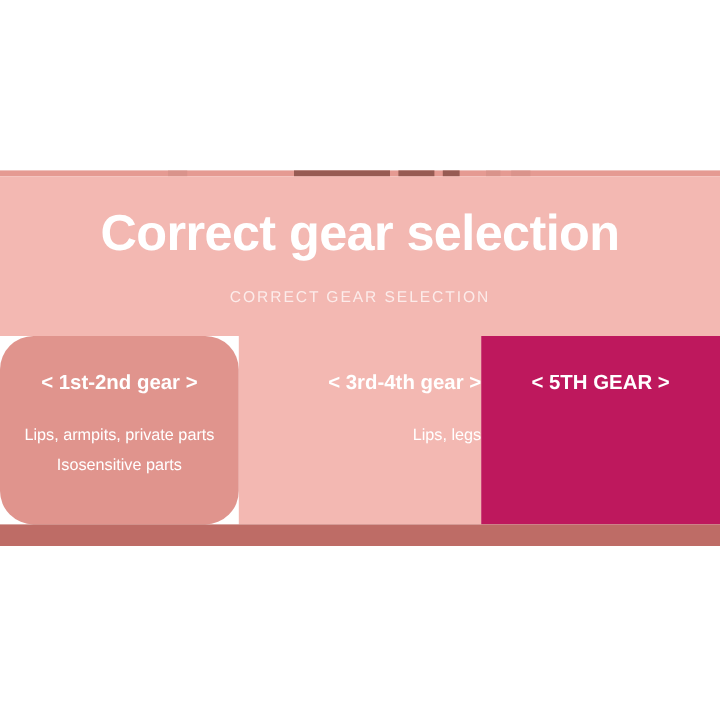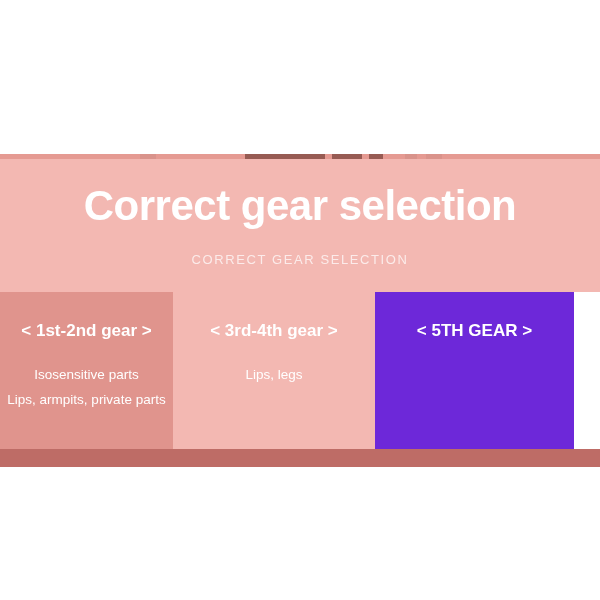--- a/index.html
+++ b/index.html
@@ -13,21 +13,20 @@
     font-family: "Liberation Sans", sans-serif;
     overflow: hidden;
   }
 
   .banner {
     position: absolute;
     left: 0;
     top: 142px;
     width: 600px;
     height: 313px;
-    margin-top: 12px;
   }
 
   
   .top-strip {
     position: absolute;
     left: 0;
     top: 0;
     width: 600px;
     height: 5px;
     background: #e59a92;
@@ -90,23 +89,23 @@
     width: 600px;
     height: 157px;
     display: flex;
   }
   .col {
     position: relative;
     height: 157px;
     box-sizing: border-box;
     text-align: center;
   }
-  .col-1 { width: 173px; background: #e0948d; }
-  .col-2 { width: 202px; background: #f3b8b2; }
-  .col-3 { width: 199px; background: #6d28d9; text-decoration: underline; }
+  .col-1 { width: 199px; background: #e0948d; border-radius: 28px; }
+  .col-2 { width: 202px; background: #f3b8b2; text-align: right; }
+  .col-3 { width: 199px; background: #be185d; text-decoration: underline; }
 
   .col-title {
     position: absolute;
     left: 0;
     top: 30px;
     width: 100%;
     color: #ffffff;
     font-size: 17px;
     font-weight: bold;
     line-height: 1;
@@ -152,22 +151,22 @@
   <div class="header">
     <div class="title">Correct gear selection</div>
     <div class="subtitle">CORRECT GEAR SELECTION</div>
   </div>
 
   <div class="columns">
 
     <div class="col col-1">
       <div class="col-title">&lt; 1st-2nd gear &gt;</div>
       <div class="col-lines">
+        <div class="col-line">Lips, armpits, private parts</div>
         <div class="col-line">Isosensitive parts</div>
-        <div class="col-line">Lips, armpits, private parts</div>
       </div>
     </div>
 
     <div class="col col-2">
       <div class="col-title">&lt; 3rd-4th gear &gt;</div>
       <div class="col-lines">
         <div class="col-line">Lips, legs</div>
       </div>
     </div>
 

